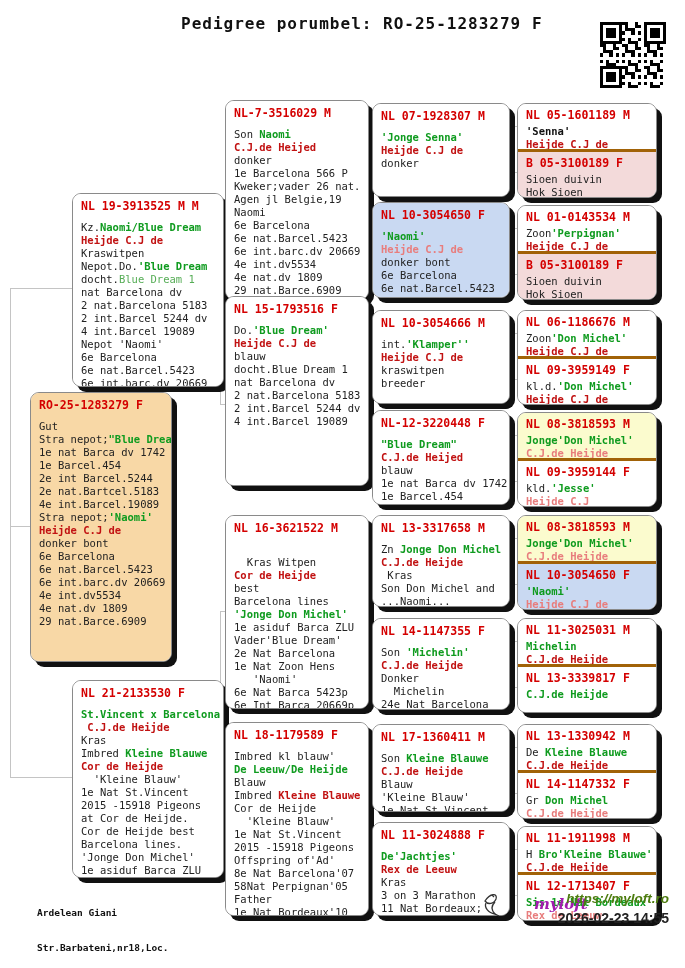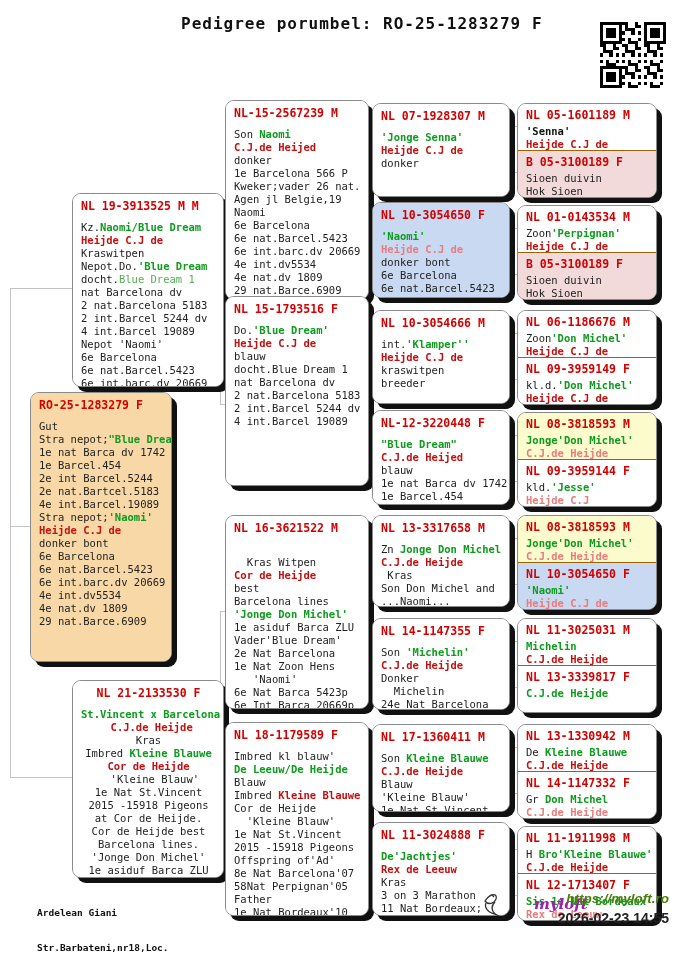--- a/index.html
+++ b/index.html
@@ -6,21 +6,21 @@
   .page{position:relative;width:685px;height:968px;background:#ffffff;overflow:hidden;
         font-family:"DejaVu Sans Mono",monospace;color:#222;}
   .title{position:absolute;left:181px;top:14px;font-size:16px;font-weight:bold;
          letter-spacing:1px;color:#111;white-space:pre;}
   .qr{position:absolute;left:600px;top:22px;width:66px;height:66px;}
   .conn{position:absolute;background:#c4c4c4;}
   .card{position:absolute;display:flex;flex-direction:column;background:#fff;
         border:1px solid #8a8a8a;border-radius:9px;box-shadow:5px 5px 0 0 #111;
         overflow:hidden;}
   .sec{flex:1;padding:3px 7px 2px 8px;overflow:hidden;}
-  .sec + .sec{border-top:1px solid #a16207;}
+  .sec + .sec{border-top:3px solid #a16207;}
   .bg-white{background:#ffffff;}
   .bg-orange{background:#f8d8a6;}
   .bg-blue{background:#c9d9f2;}
   .bg-yellow{background:#fbfbce;}
   .bg-pink{background:#f3dada;}
   .ring{font-size:11.5px;font-weight:bold;color:#d40000;margin:2px 0 8px 0;white-space:pre;}
   .pair .ring{margin:1px 0 3px 0;}
   .line{font-size:10.5px;line-height:13px;min-height:13px;white-space:pre;}
   .b{color:#222;}
   .g{color:#56ad56;}
@@ -244,41 +244,41 @@
           <div class="line"><span class="rb">Heijde C.J de</span></div>
           <div class="line"><span class="b">donker bont</span></div>
           <div class="line"><span class="b">6e Barcelona</span></div>
           <div class="line"><span class="b">6e nat.Barcel.5423</span></div>
           <div class="line"><span class="b">6e int.barc.dv 20669</span></div>
           <div class="line"><span class="b">4e int.dv5534</span></div>
           <div class="line"><span class="b">4e nat.dv 1809</span></div>
           <div class="line"><span class="b">29 nat.Barce.6909</span></div>
         </div>
       </div>
-      <div class="card" style="left: 72px; top: 680px; width: 150px; height: 196px; text-align: center;">
+      <div class="card" style="left: 72px; top: 680px; width: 150px; height: 196px;">
         <div class="sec bg-white">
           <div class="ring">NL 21-2133530 F</div>
           <div class="line"><span class="gb">St.Vincent x Barcelona</span></div>
           <div class="line"><span class="rb"> C.J.de Heijde</span></div>
           <div class="line"><span class="b">Kras</span></div>
           <div class="line"><span class="b">Imbred </span><span class="gb">Kleine Blauwe</span></div>
           <div class="line"><span class="rb">Cor de Heijde</span></div>
           <div class="line"><span class="b">  'Kleine Blauw'</span></div>
           <div class="line"><span class="b">1e Nat St.Vincent</span></div>
           <div class="line"><span class="b">2015 -15918 Pigeons</span></div>
           <div class="line"><span class="b">at Cor de Heijde.</span></div>
           <div class="line"><span class="b">Cor de Heijde best</span></div>
           <div class="line"><span class="b">Barcelona lines.</span></div>
           <div class="line"><span class="b">'Jonge Don Michel'</span></div>
           <div class="line"><span class="b">1e asiduf Barca ZLU</span></div>
         </div>
       </div>
       <div class="card" style="left: 225px; top: 100px; width: 142px; height: 198px;">
         <div class="sec bg-white">
-          <div class="ring">NL-15-2567239 M</div>
+          <div class="ring">NL-7-3516029 M</div>
           <div class="line"><span class="b">Son </span><span class="gb">Naomi</span></div>
           <div class="line"><span class="rb">C.J.de Heijed</span></div>
           <div class="line"><span class="b">donker</span></div>
           <div class="line"><span class="b">1e Barcelona 566 P</span></div>
           <div class="line"><span class="b">Kweker;vader 26 nat.</span></div>
           <div class="line"><span class="b">Agen jl Belgie,19</span></div>
           <div class="line"><span class="b">Naomi</span></div>
           <div class="line"><span class="b">6e Barcelona</span></div>
           <div class="line"><span class="b">6e nat.Barcel.5423</span></div>
           <div class="line"><span class="b">6e int.barc.dv 20669</span></div>

